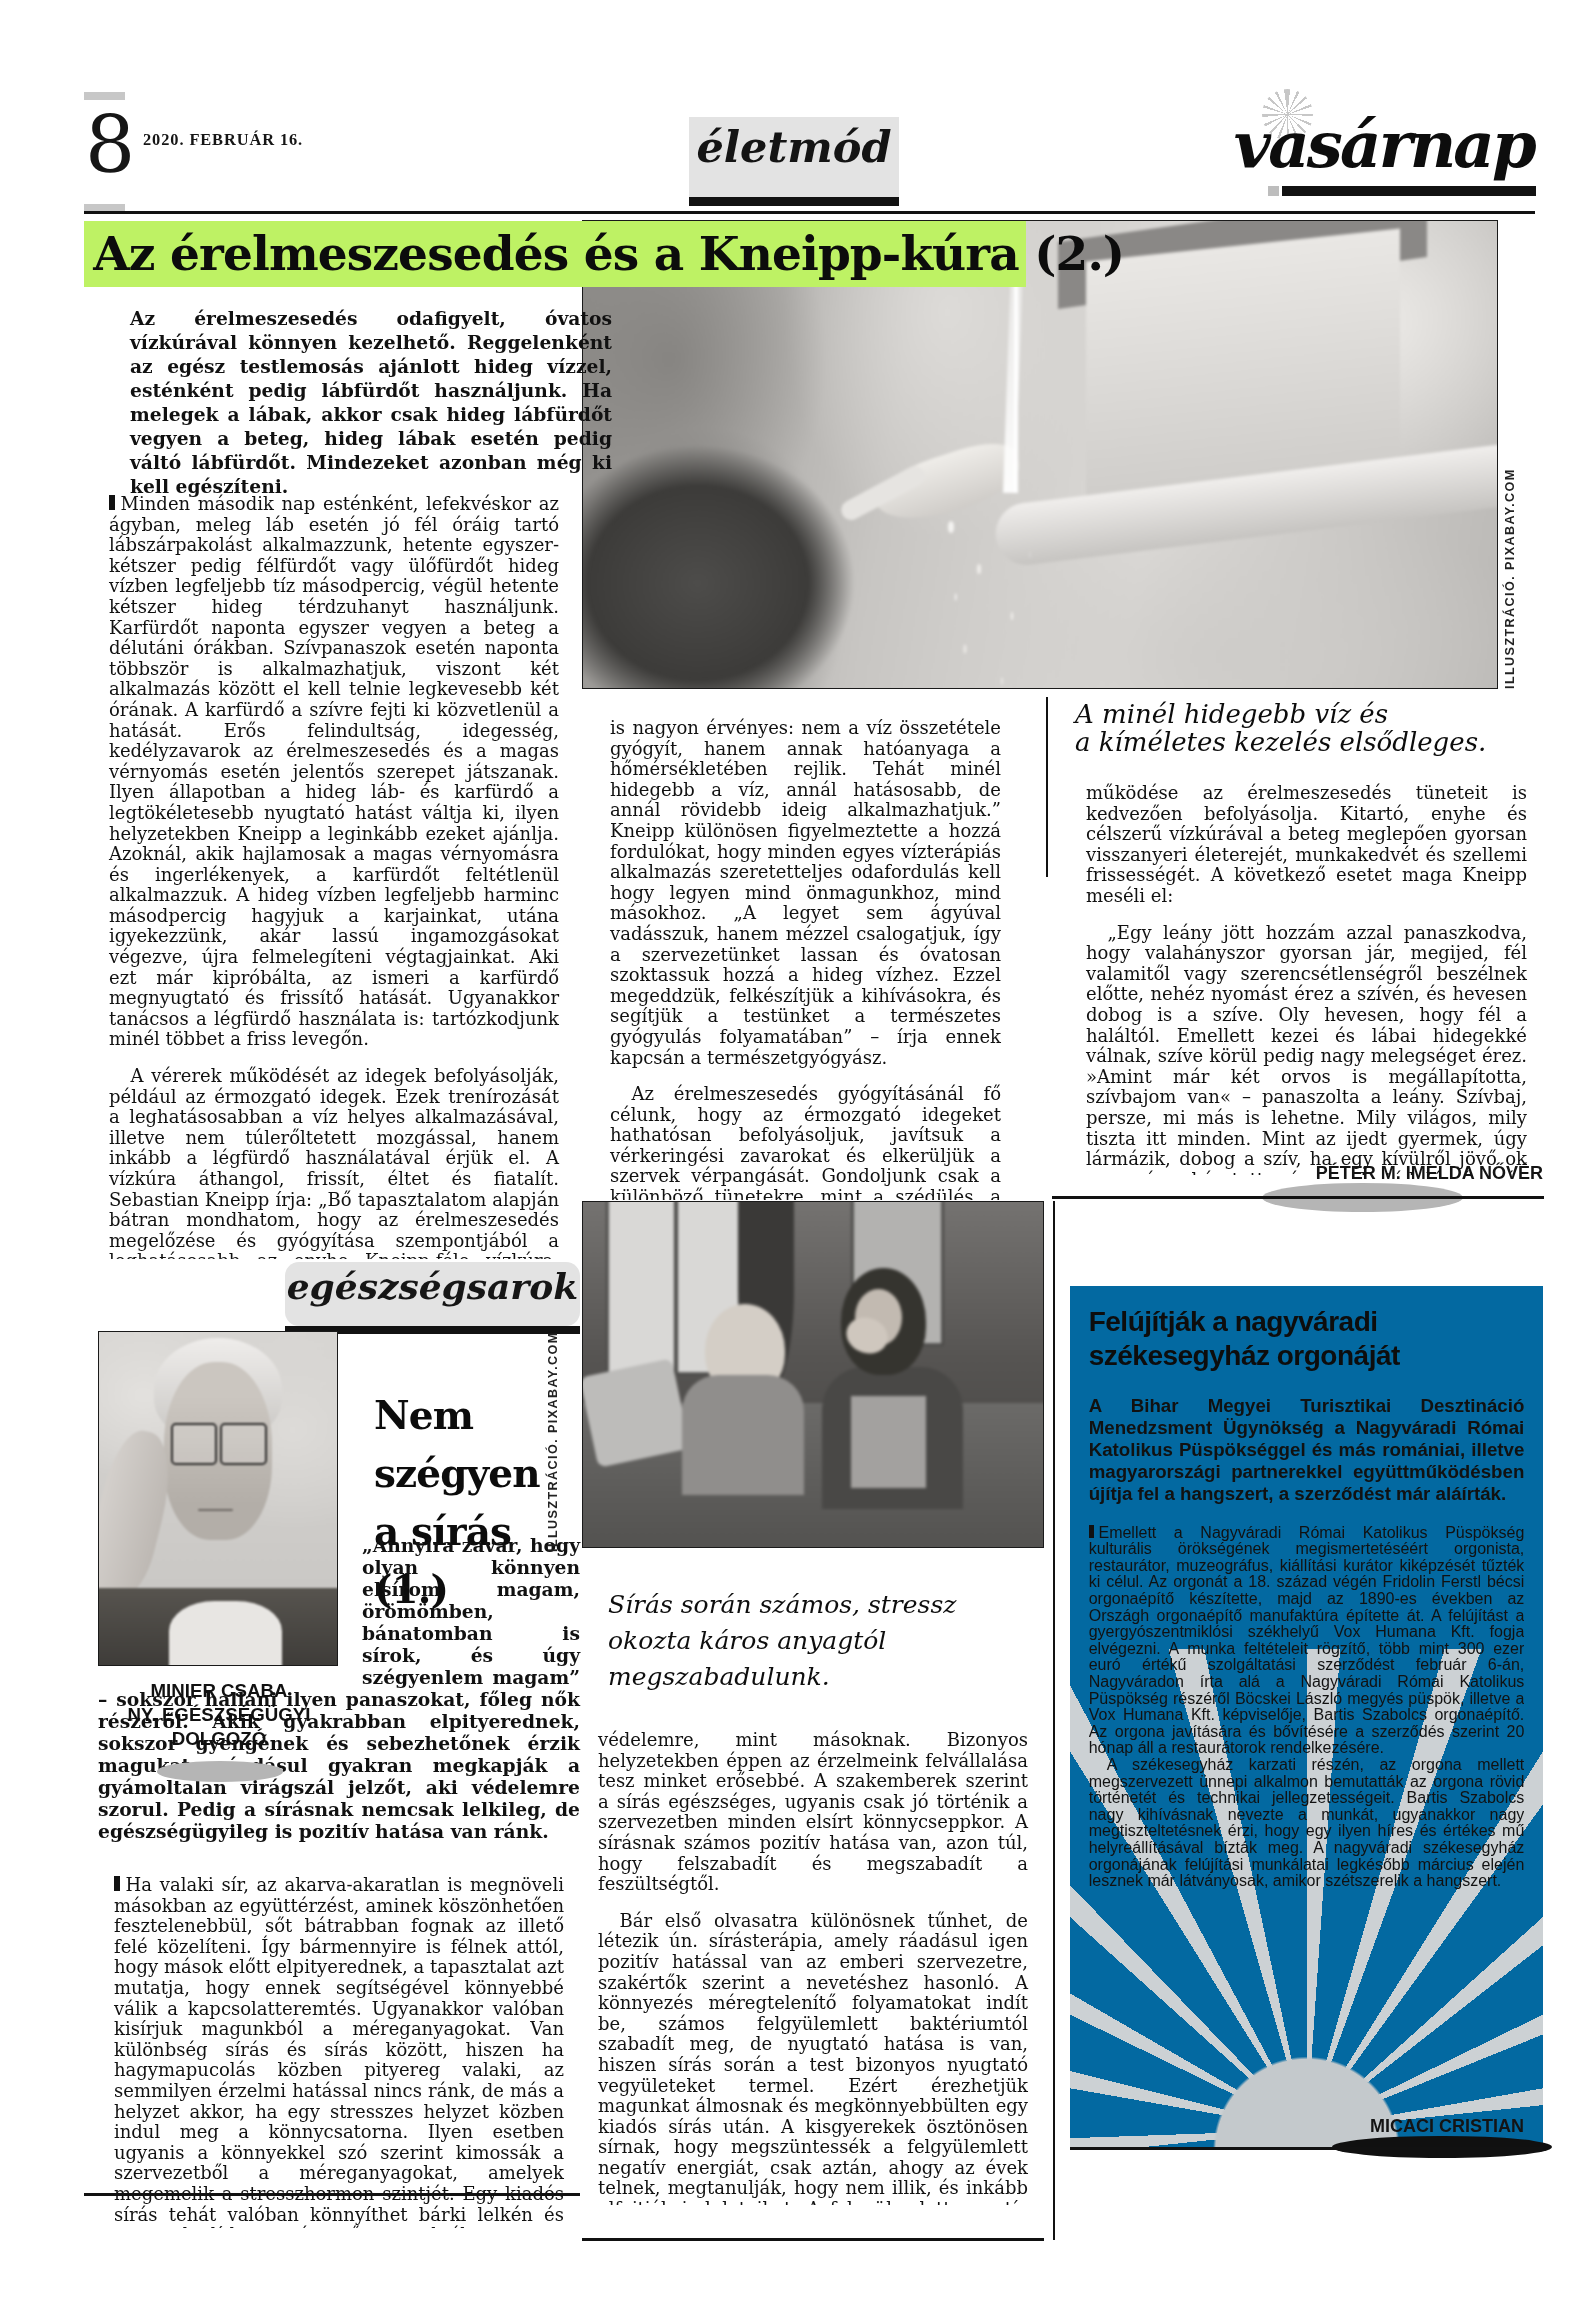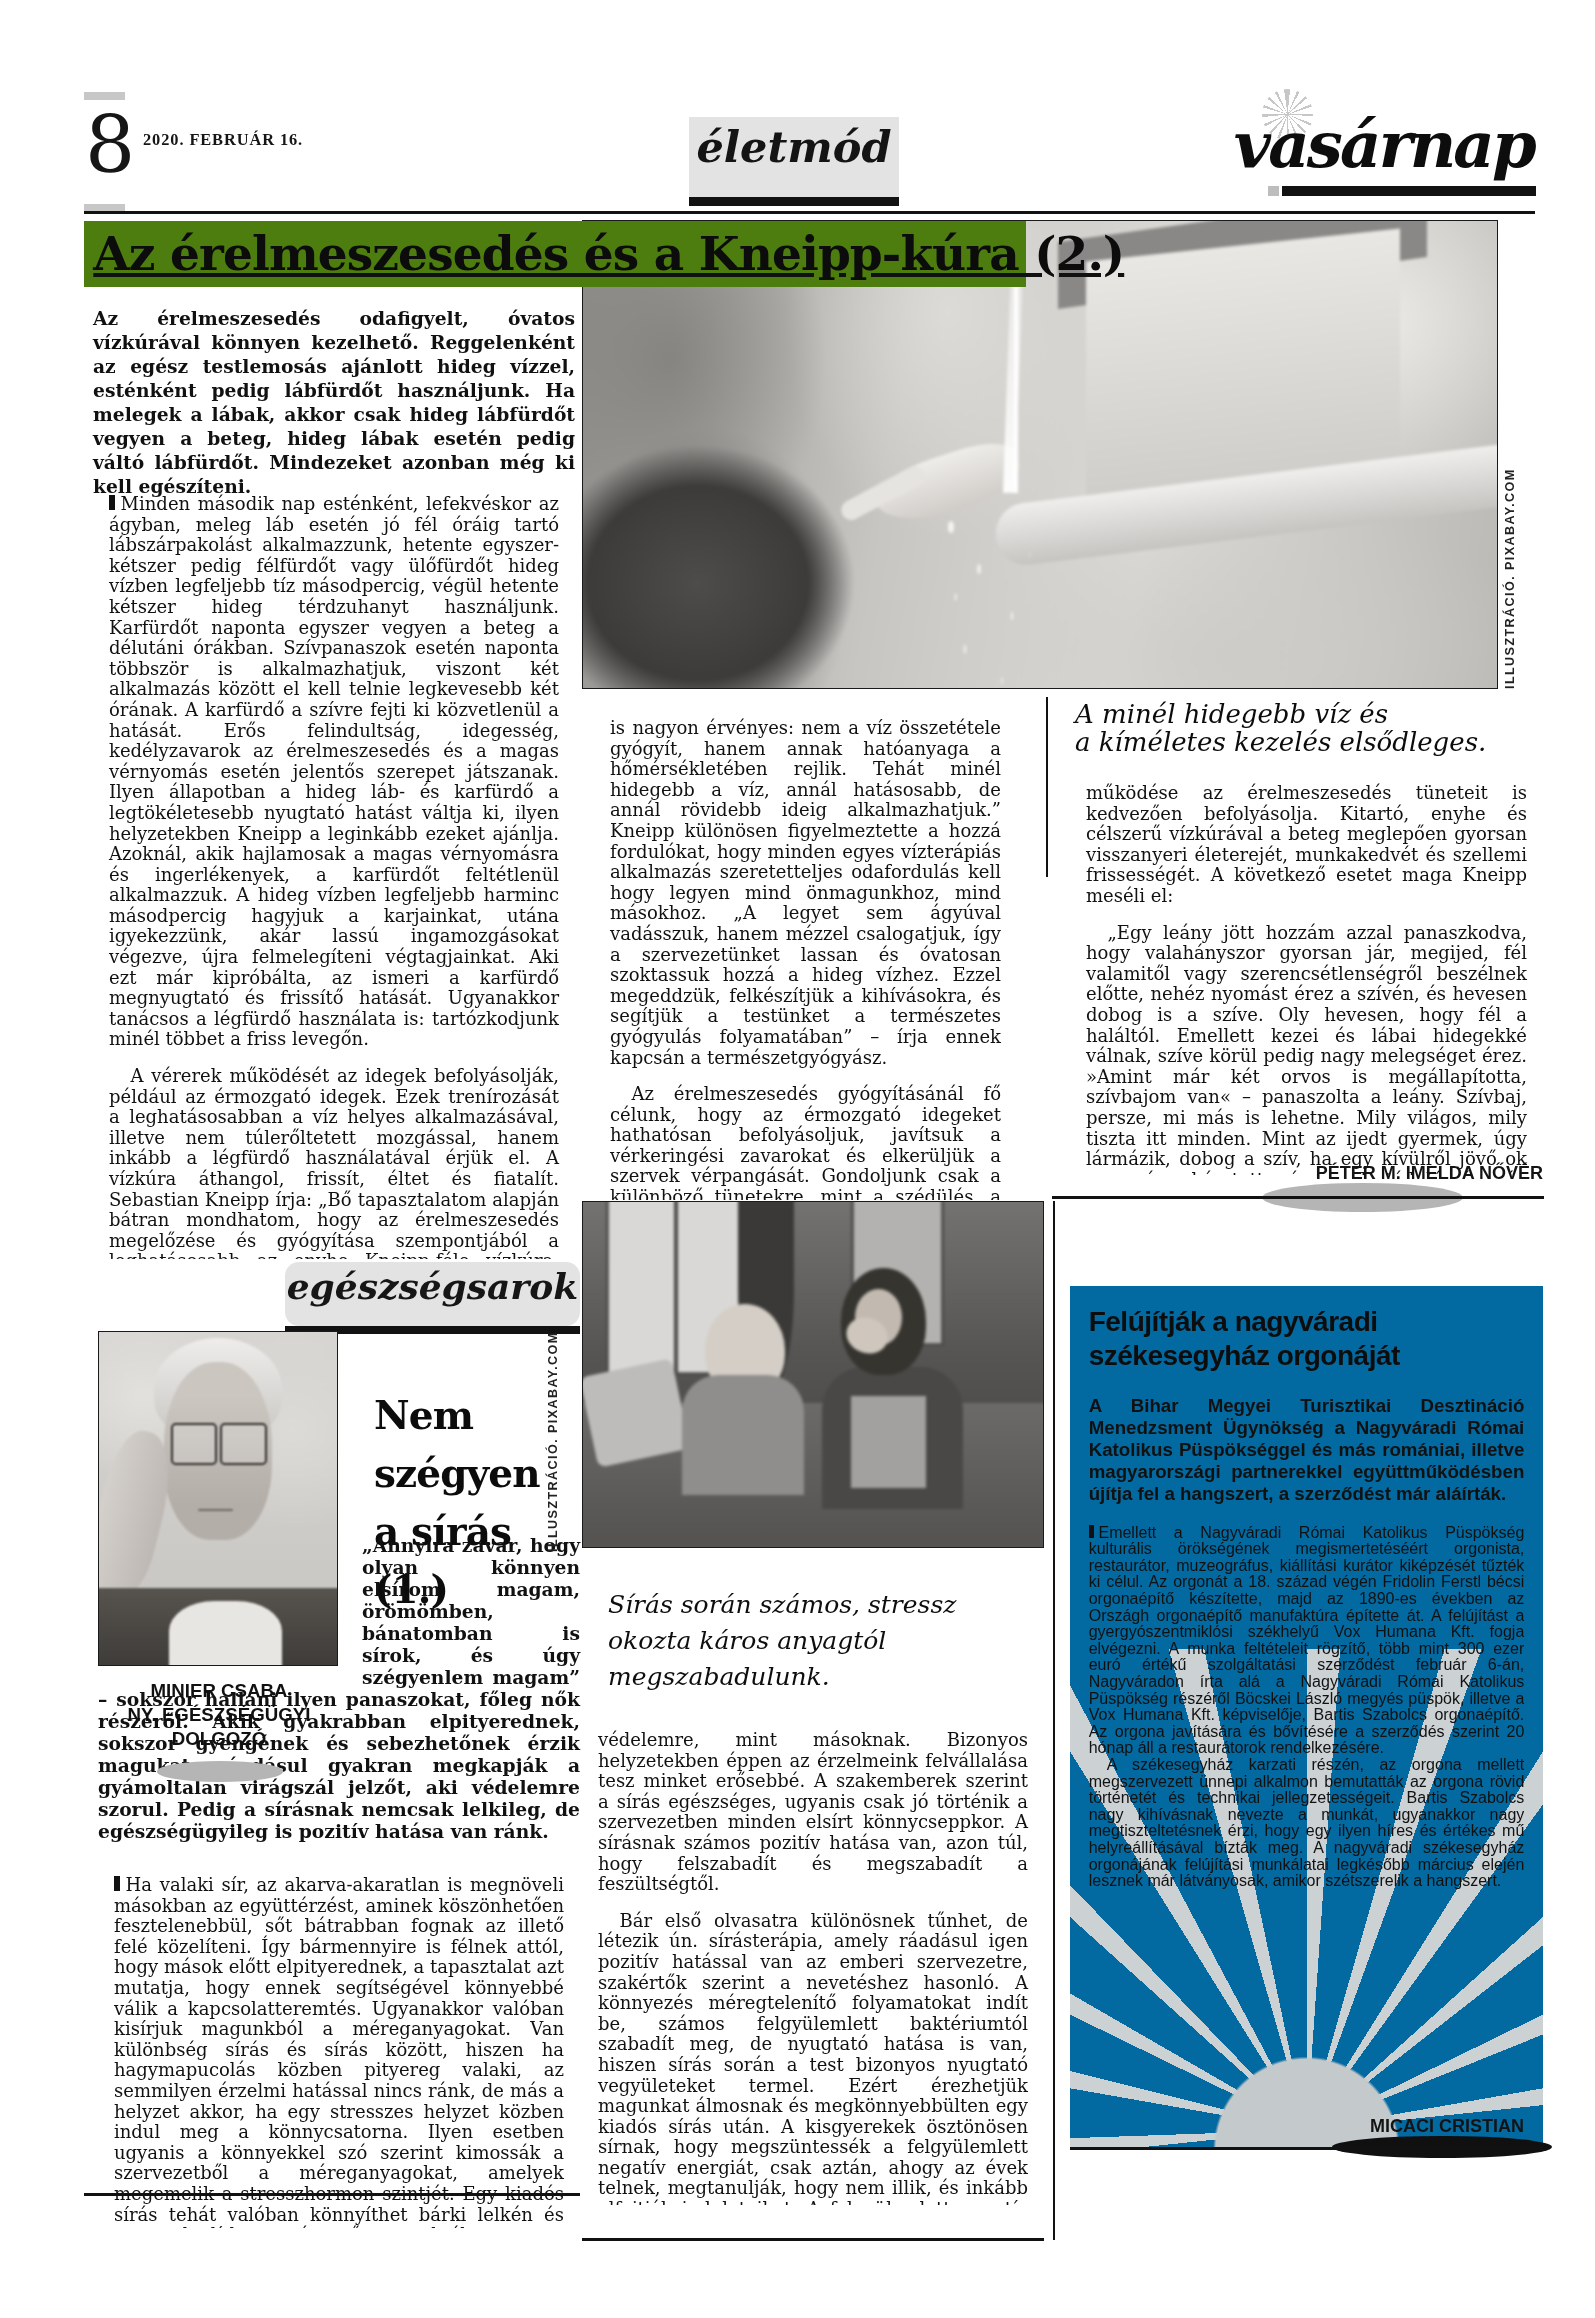--- a/index.html
+++ b/index.html
@@ -9,23 +9,23 @@
   .graybar{background:#c7c7c7;}
   .pagenum{font:400 79px "DejaVu Serif",serif;color:#161616;line-height:1;}
   .pagedate{font:700 16.4px "Liberation Serif",serif;letter-spacing:0.9px;color:#161616;}
   .sectionbox{background:#e3e3e3;text-align:center;}
   .sectionbox span{font:700 italic 43px "DejaVu Serif",serif;color:#141414;}
   .blackbar{background:#121212;}
   .brand{font:700 italic 64px "DejaVu Serif",serif;letter-spacing:-2.8px;color:#0d0d0d;white-space:nowrap;}
   .burst-small{background:repeating-conic-gradient(from 0deg,#bdbdbd 0deg 6deg,transparent 6deg 22deg);border-radius:50%;opacity:.85;}
   .hrule{background:#111;}
   
-  .headline-banner{background:#4d7c0f;z-index:5;text-decoration:underline;}
+  .headline-banner{background:#bef264;z-index:5;}
   .headline{font:700 47px "DejaVu Serif",serif;letter-spacing:-0.9px;white-space:nowrap;color:#0c0c0c;line-height:66px;}
-  .lead{font:700 18.7px "DejaVu Serif",serif;line-height:24px;text-align:justify;}
+  .lead{font:700 18.7px "DejaVu Serif",serif;line-height:24px;text-align:justify;margin-left:37px;}
   .bodycol{font:400 18px "DejaVu Serif",serif;line-height:20.6px;text-align:justify;overflow:hidden;}
   .bodycol p{margin:16px;}
   .indent{text-indent:21.5px;}
   .bullet{display:inline-block;width:6px;height:15.4px;background:#111;margin-right:5.6px;}
   .pullquote{font:400 italic 26px "DejaVu Serif",serif;line-height:28px;color:#0c0c0c;}
   .byline{font:700 18px "Liberation Sans",sans-serif;letter-spacing:0px;color:#141414;text-align:right;z-index:3;}
   .gray-ellipse{background:#b5b5b5;border-radius:50%;z-index:1;}
   .black-ellipse{background:#101010;border-radius:50%;z-index:1;}
   .vcredit{writing-mode:vertical-rl;transform:rotate(180deg);font:700 12.6px "Liberation Sans",sans-serif;letter-spacing:1.4px;color:#222;white-space:nowrap;}
   .vrule{background:#111;}

